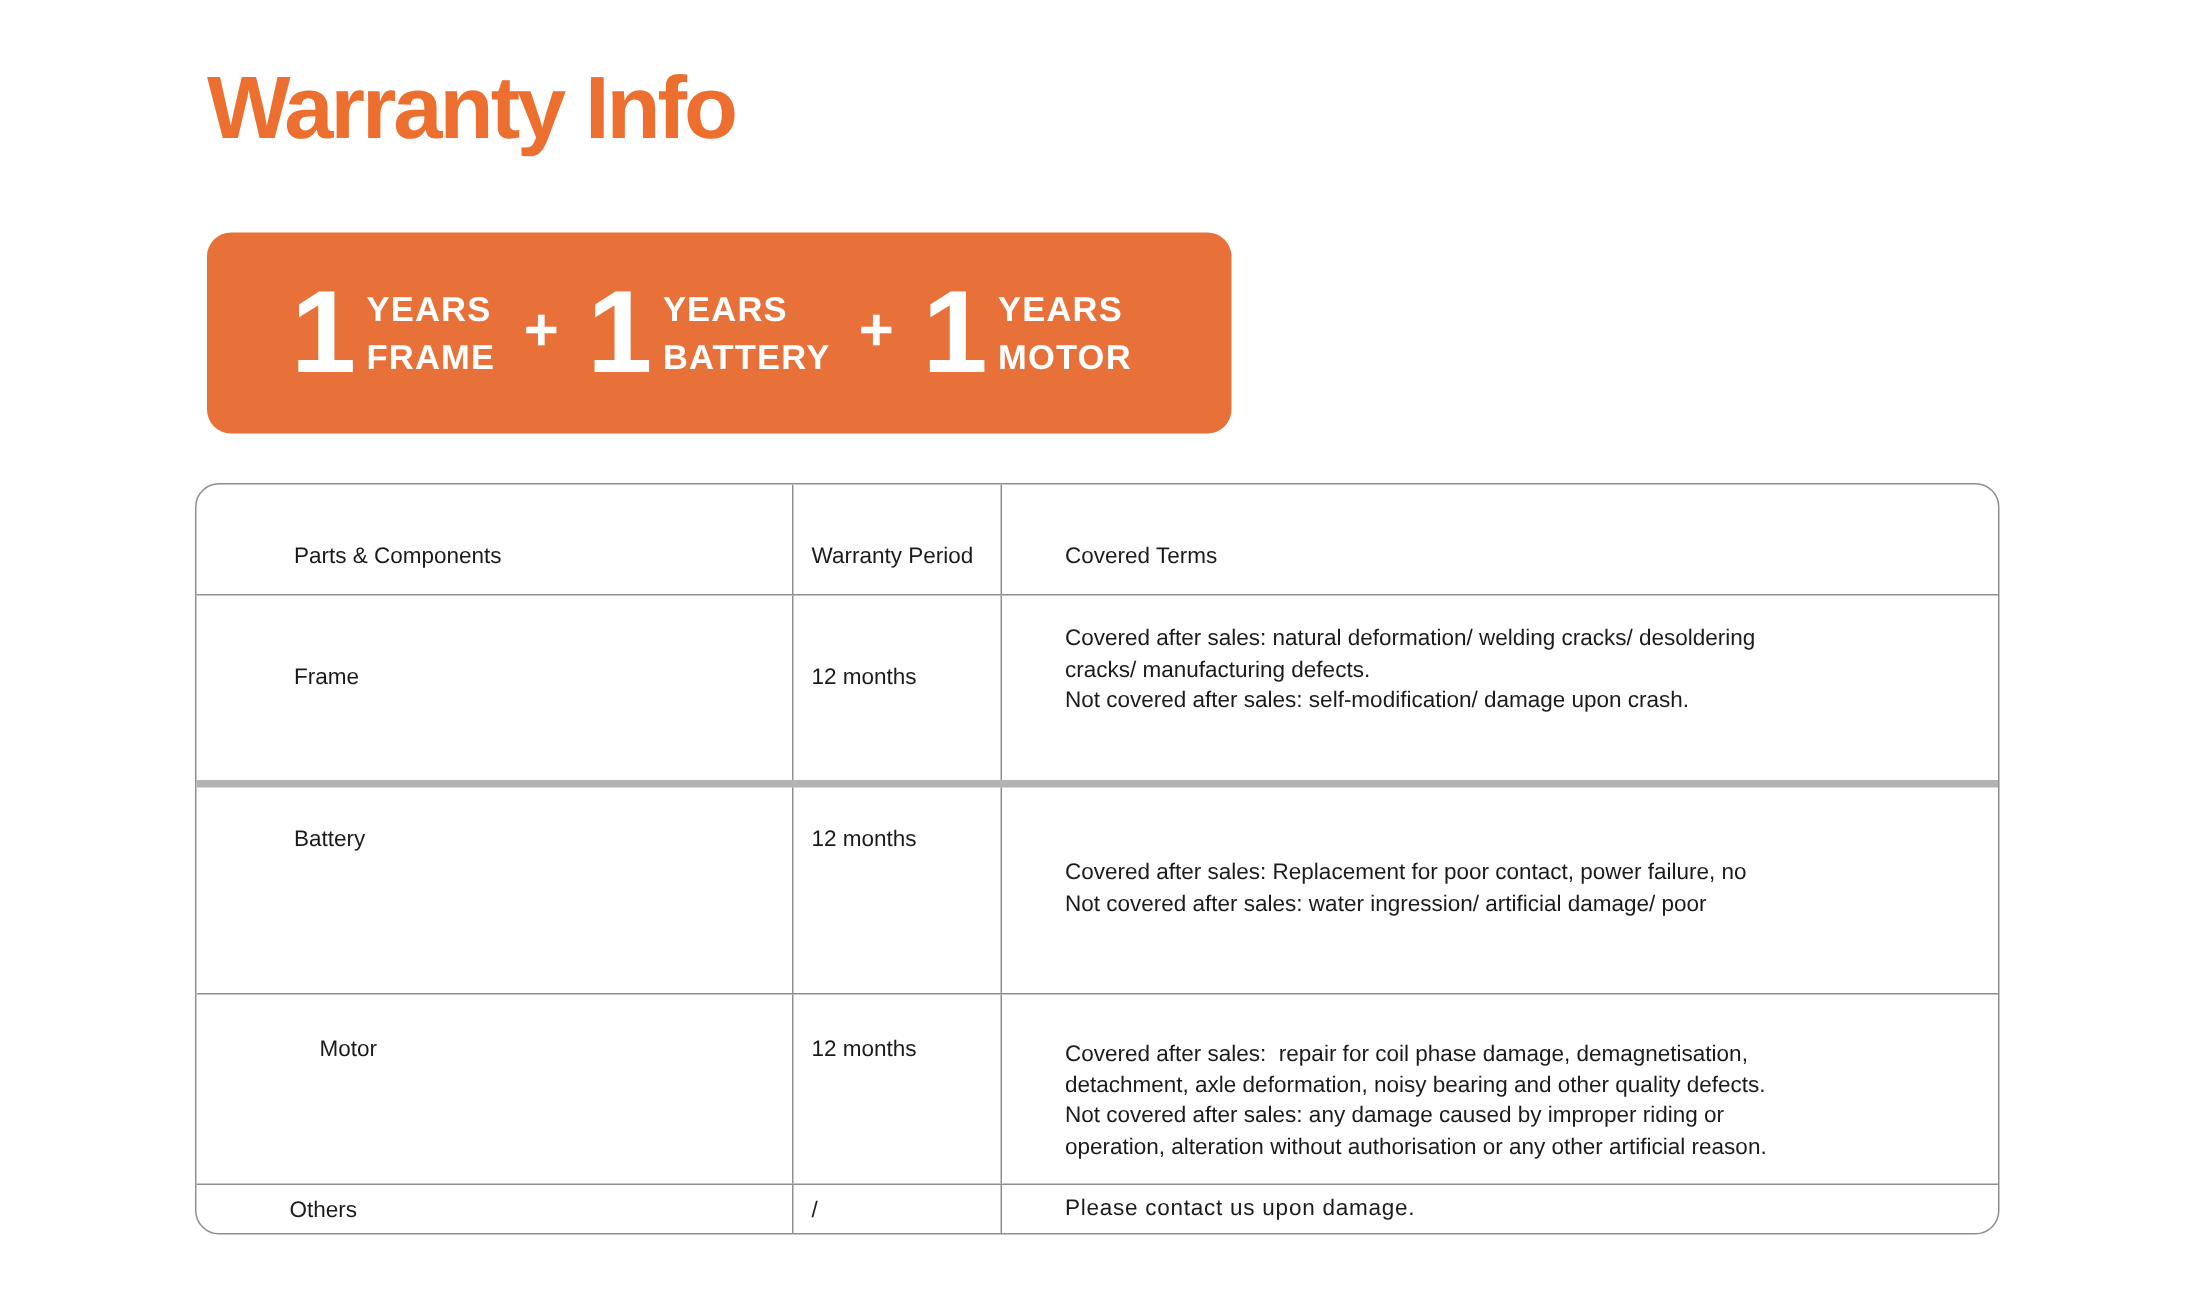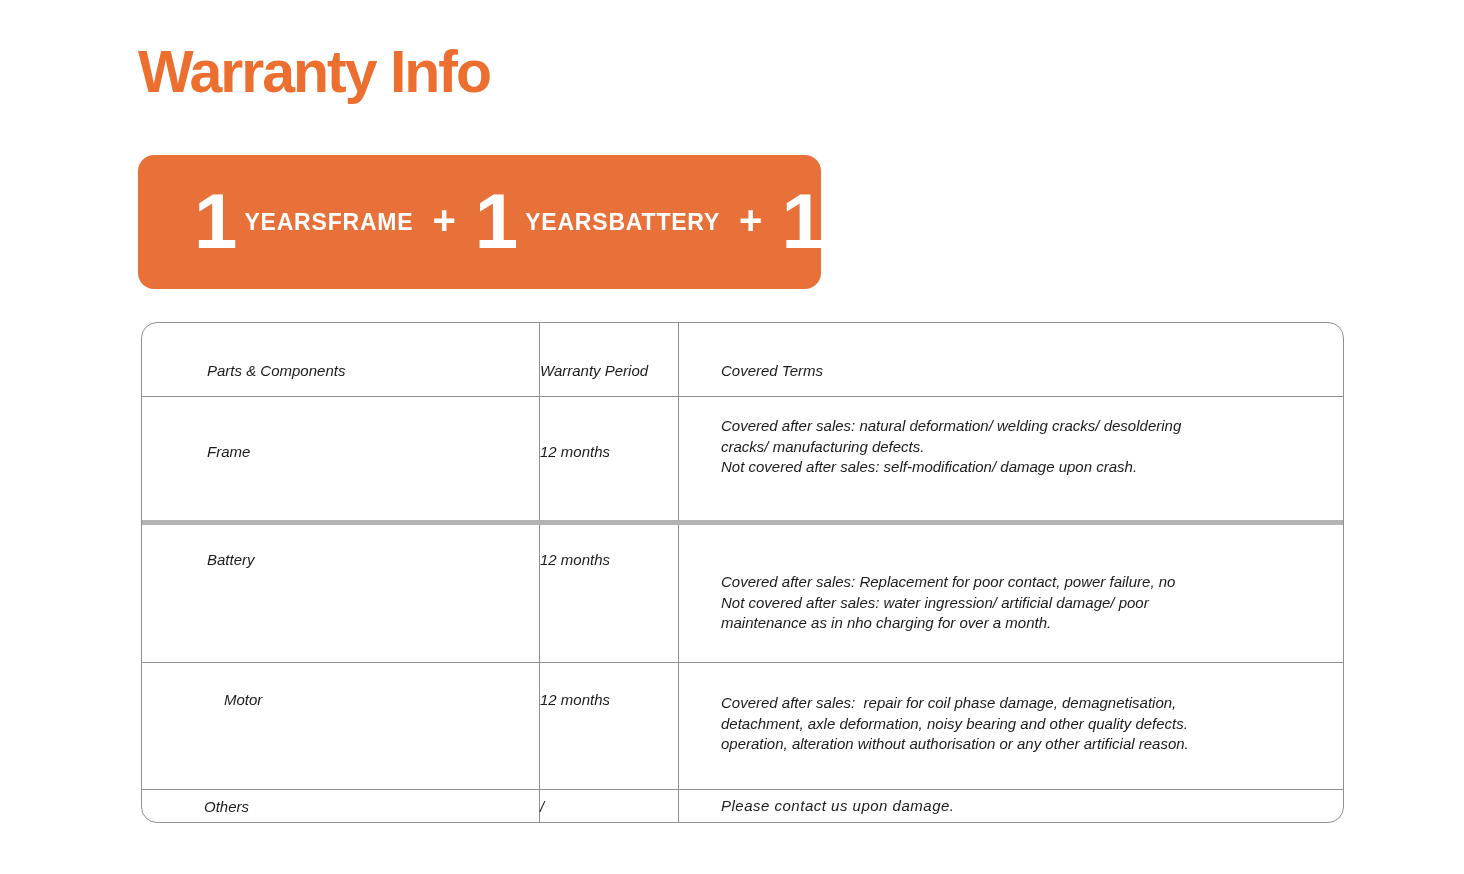--- a/index.html
+++ b/index.html
@@ -29,45 +29,44 @@
   
   .banner{
     position:absolute;left:138px;top:155px;width:683px;height:134px;
     background:var(--banner-bg);border-radius:16px;
     display:flex;align-items:center;
     padding-left:56px;
     color:var(--banner-text);
   }
   .banner-group{display:flex;align-items:center;gap:9px;}
   .banner-num{font-size:78px;font-weight:700;line-height:0.82;letter-spacing:-2px;}
-  .banner-label{display:flex;flex-direction:row;font-size:23px;font-weight:700;letter-spacing:0.8px;line-height:32px;}
+  .banner-label{display:flex;flex-direction:column;font-size:23px;font-weight:700;letter-spacing:0.8px;line-height:32px;}
   .banner-plus{font-size:40px;font-weight:700;margin:0 19px;padding-bottom:4px;}
 
   
   .wtable{
-    position:absolute;left:141px;top:322px;width:1203px;
+    position:absolute;left:130px;top:322px;width:1203px;
     border:1px solid var(--line);border-radius:16px;
     overflow:hidden;background:#fff;
     font-size:15px;
-    font-style:italic;
   }
   .trow{display:grid;grid-template-columns:397px 139px 1fr;}
   .trow + .trow{border-top:1px solid var(--line);}
   .cell{min-width:0;}
   .cell.c2,.cell.c3{border-left:1px solid var(--line);}
   .row-header{height:73px;}
   .row-header .cell{padding-top:39px;font-size:15px;}
   .row-frame{height:124px;}
   .row-battery{height:137px;}
   .row-motor{height:127px;}
   .row-others{height:33px;}
   .thick-divider{height:5px;background:var(--thick-line);}
 
   .c1{padding-left:65px;}
-  .c2{}
+  .c2{padding-left:12px;}
   .c3{padding-left:42px;padding-right:24px;}
 
   .row-frame .c1,.row-frame .c2{padding-top:46px;}
   .row-frame .c3{padding-top:19px;}
   .row-battery .c1,.row-battery .c2{padding-top:26px;}
   .row-battery .c3{padding-top:47px;}
   .row-motor .c1,.row-motor .c2{padding-top:28px;}
   .row-motor .c3{padding-top:30px;}
   .row-motor .c1{padding-left:82px;}
   .row-others .c1{padding-left:62px;}
@@ -128,30 +127,30 @@
     </div>
 
     <div class="thick-divider"></div>
 
     <div class="trow row-battery">
       <div class="cell c1">Battery</div>
       <div class="cell c2">12 months</div>
       <div class="cell c3">
         <div class="terms-line">Covered after sales: Replacement for poor contact, power failure, no</div>
         <div class="terms-line">Not covered after sales: water ingression/ artificial damage/ poor</div>
-        <div class="terms-line">maintenance as in nho charging for over a month.</div>
       </div>
     </div>
 
     <div class="trow row-motor">
       <div class="cell c1">Motor</div>
       <div class="cell c2">12 months</div>
       <div class="cell c3">
         <div class="terms-line">Covered after sales:  repair for coil phase damage, demagnetisation,</div>
         <div class="terms-line">detachment, axle deformation, noisy bearing and other quality defects.</div>
+        <div class="terms-line">Not covered after sales: any damage caused by improper riding or</div>
         <div class="terms-line">operation, alteration without authorisation or any other artificial reason.</div>
       </div>
     </div>
 
     <div class="trow row-others">
       <div class="cell c1">Others</div>
       <div class="cell c2">/</div>
       <div class="cell c3">
         <div class="terms-line">Please contact us upon damage.</div>
       </div>

